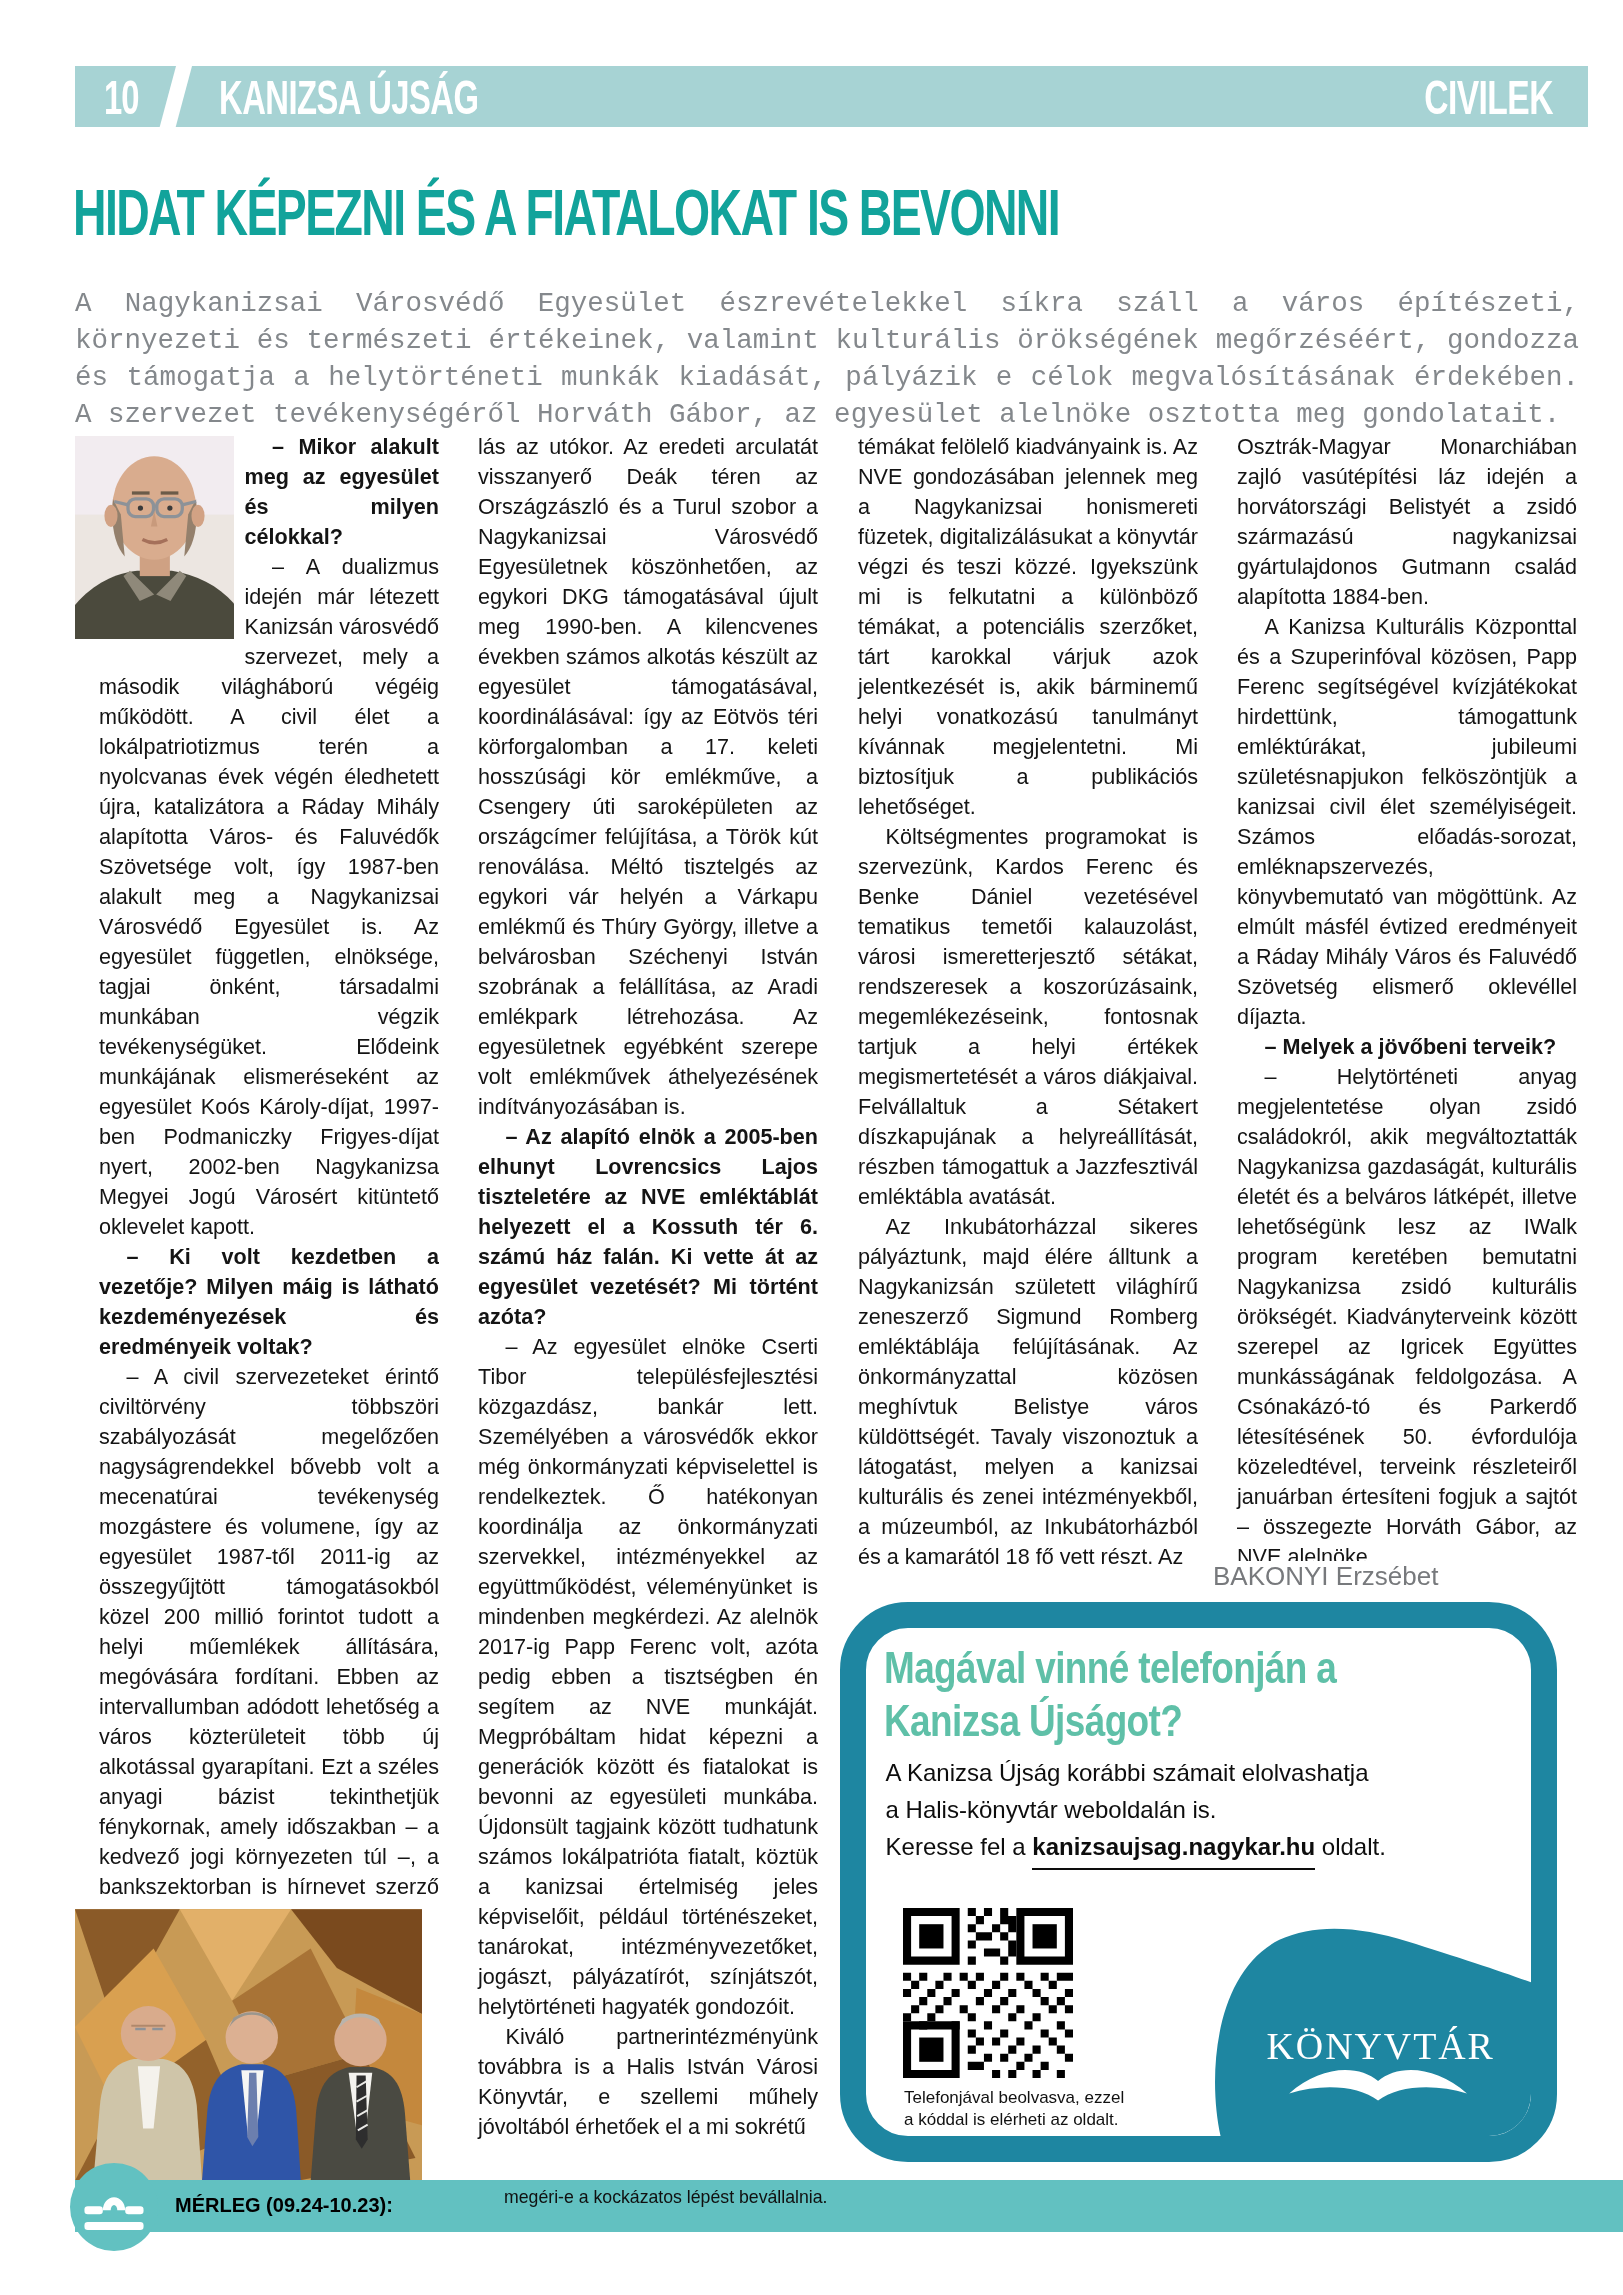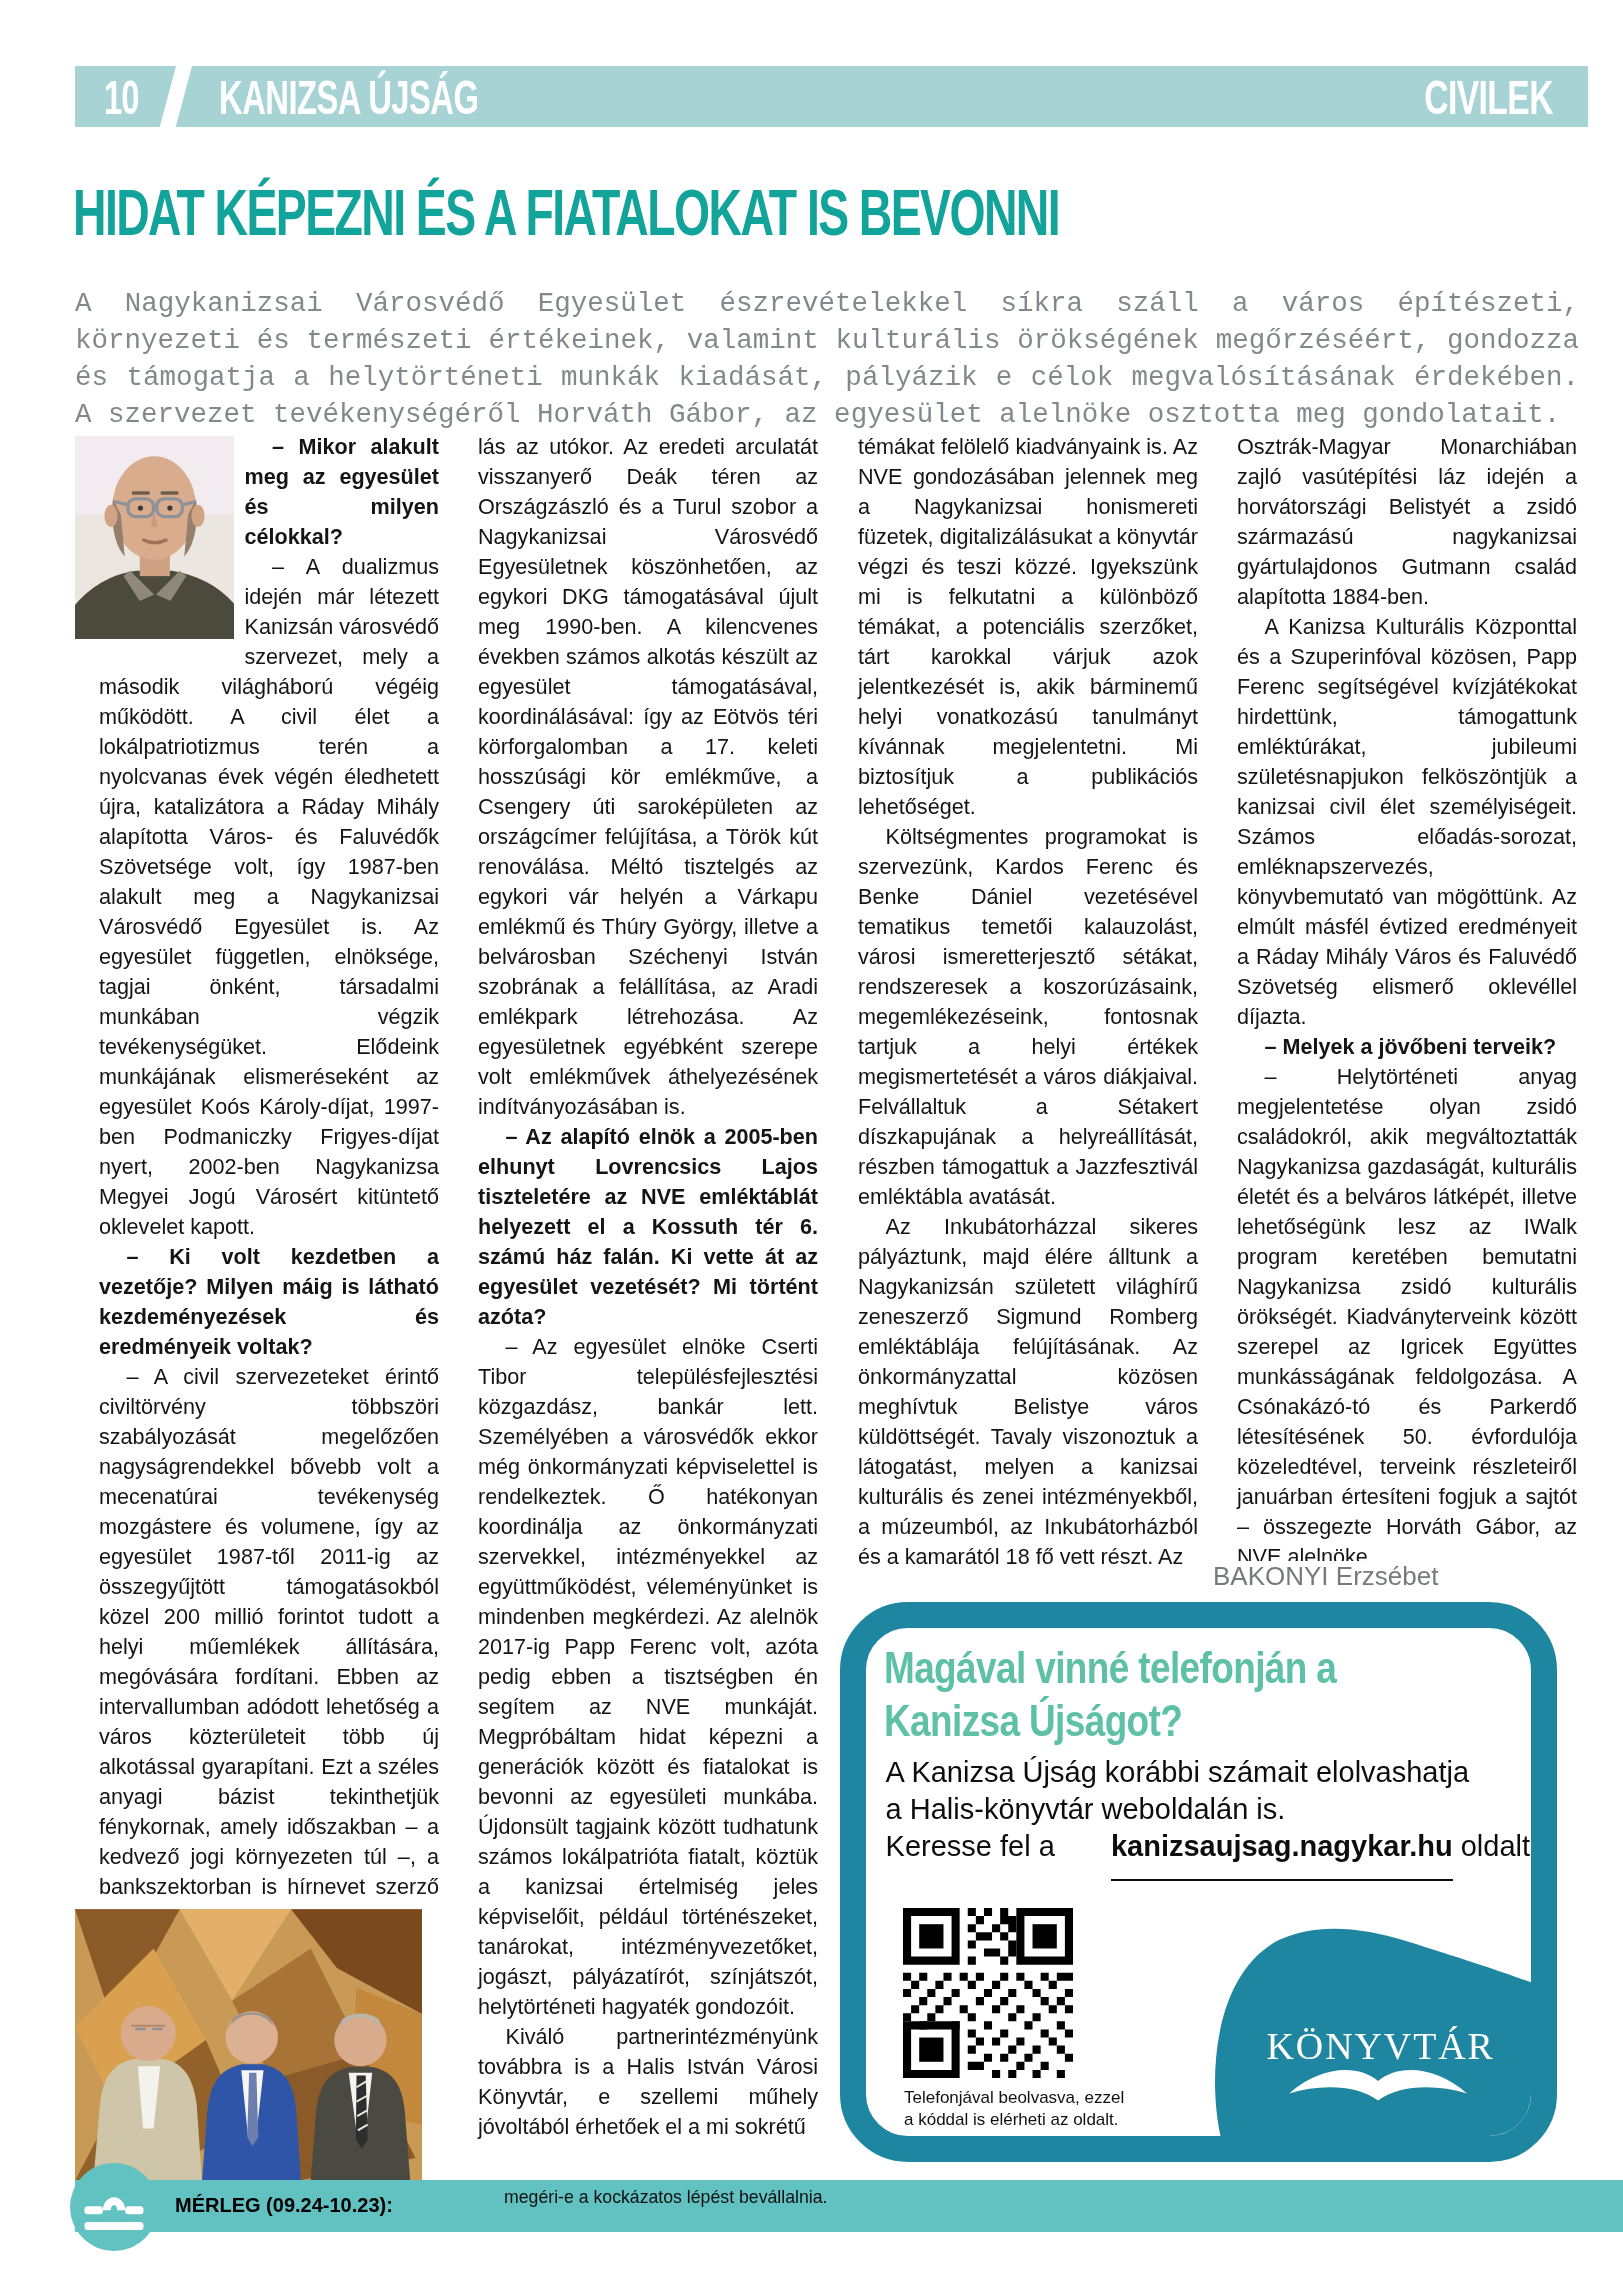--- a/index.html
+++ b/index.html
@@ -42,22 +42,22 @@
   .byline{position:absolute;left:1213px;top:1561px;width:364px;
           color:#77797c;font-size:26px;}
 
   
   .ad{position:absolute;left:840px;top:1602px;width:717px;height:560px;box-sizing:border-box;
       border:26px solid #1e86a1;border-radius:68px;background:#fff;overflow:hidden;}
   .ad-inner{position:absolute;left:0;top:0;right:0;bottom:0;}
   .ad-title{position:absolute;left:18.3px;top:14.4px;margin:0;color:#5fc0a8;font-weight:bold;
             font-size:42px;line-height:50px;letter-spacing:-0.7px;transform:scale(0.88,1.06);
             transform-origin:left top;white-space:nowrap;}
-  .ad-body{position:absolute;left:19.6px;top:126px;color:#0d0d0d;font-size:29px;line-height:37px;white-space:nowrap;}
-  .ad-url{font-weight:bold;border-bottom:2.6px solid #0d0d0d;padding-bottom:17px;cursor:pointer;margin-left:48px;}
+  .ad-body{position:absolute;left:19.6px;top:126px;color:#0d0d0d;font-size:24px;line-height:37px;white-space:nowrap;}
+  .ad-url{font-weight:bold;border-bottom:2.6px solid #0d0d0d;padding-bottom:8px;cursor:pointer;}
   .qr{position:absolute;left:37px;top:280px;width:170px;height:170px;}
   .qr svg{display:block;width:100%;height:100%;}
   .qr-caption{position:absolute;left:38px;top:459px;width:229px;color:#111;font-size:17px;line-height:21.6px;}
   .swoosh{position:absolute;right:0;bottom:0;width:366px;height:242px;}
   .swoosh svg{display:block;width:100%;height:100%;}
 
   
   .footbar{position:absolute;left:75px;top:2180px;width:1549px;height:52px;background:#62c1c1;}
   .zodiac{position:absolute;left:-5.2px;top:-17px;width:88px;height:88px;}
   .zodiac svg{display:block;width:100%;height:100%;}

